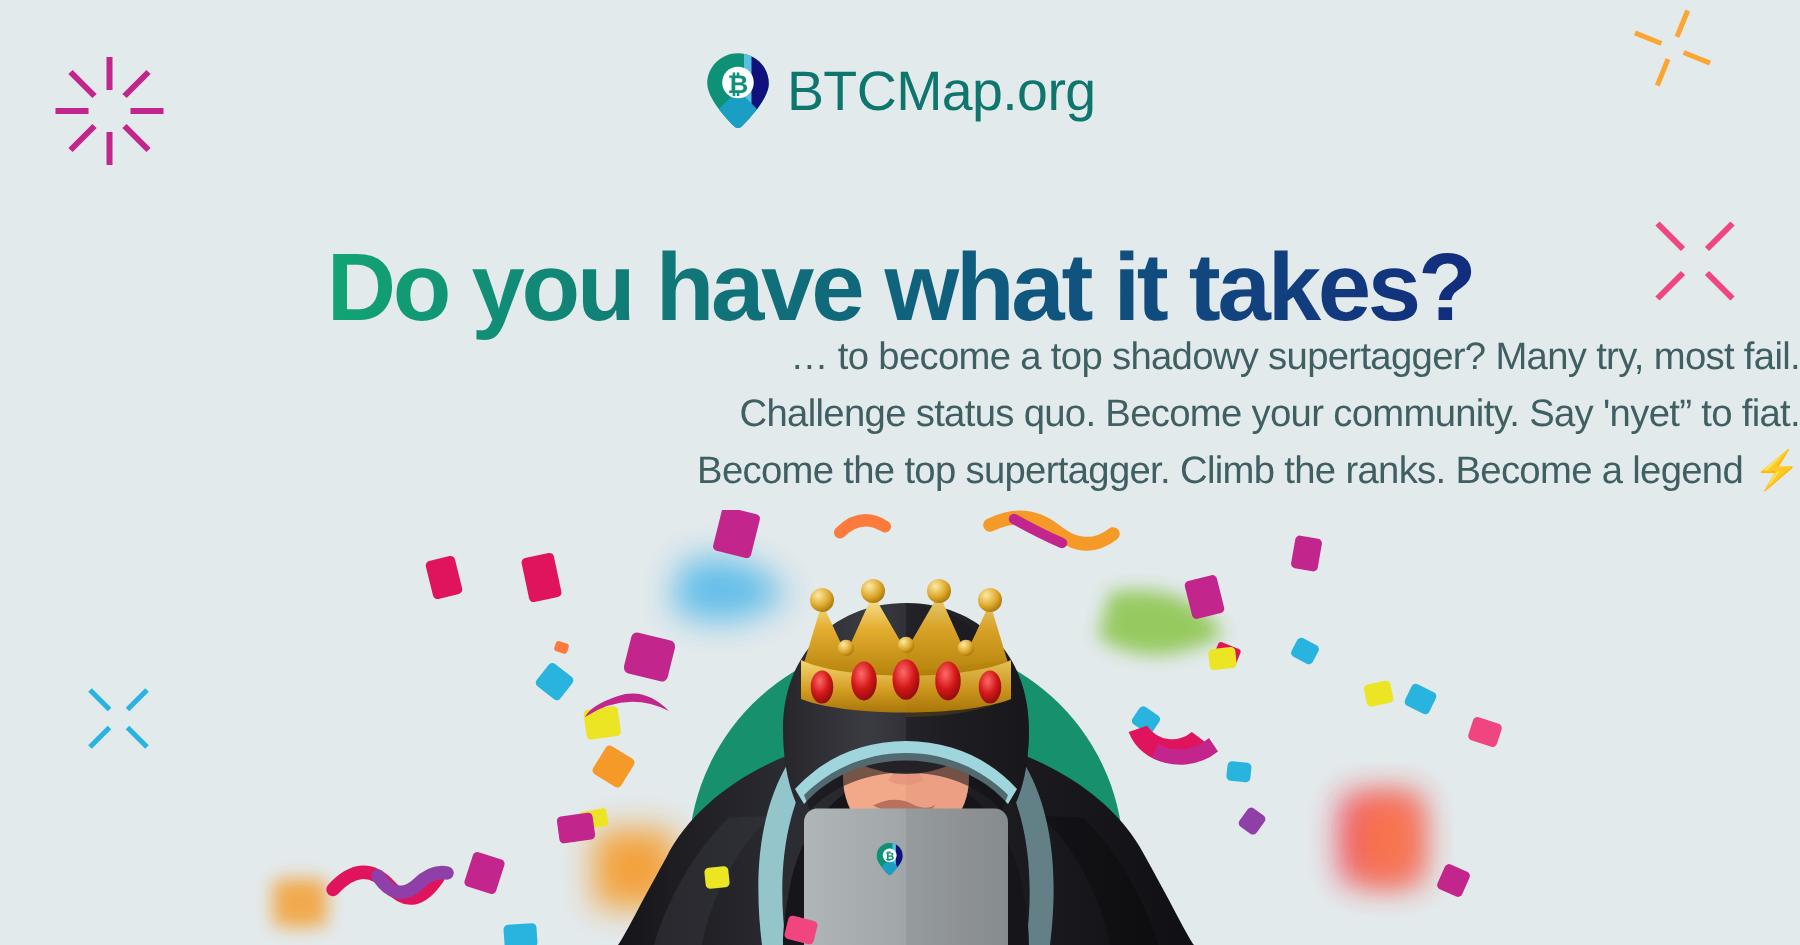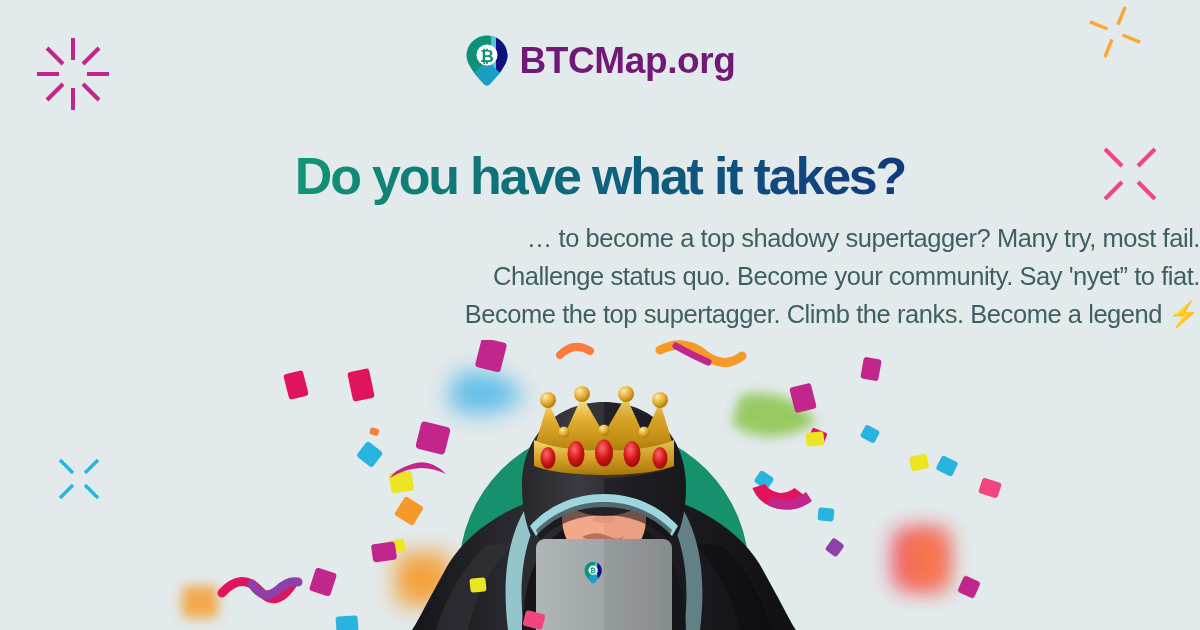--- a/index.html
+++ b/index.html
@@ -33,35 +33,35 @@
     left: 0;
     width: 1200px;
     display: flex;
     align-items: center;
     justify-content: center;
     gap: 11px;
   }
   .brand-logo { width: 44px; height: 52px; display: block; }
   .brand-name {
     font-size: 37px;
-    font-weight: 700;
+    font-weight: 400;
     letter-spacing: -0.4px;
-    color: #701a75;
+    color: #0f766e;
     line-height: 1;
     white-space: nowrap;
   }
 
   
   .headline {
     position: absolute;
     top: 112px;
     left: 0;
     width: 1200px;
     text-align: center;
-    font-size: 52px;
+    font-size: 64px;
     font-weight: 700;
     letter-spacing: -2.2px;
     line-height: 1.15;
     background-image: linear-gradient(96deg, #10ca68 0%, #12a874 17%, #117a77 36%, #0f5b7e 55%, #123a7e 74%, #11117e 96%);
     -webkit-background-clip: text;
     background-clip: text;
     color: transparent;
     -webkit-text-fill-color: transparent;
     white-space: nowrap;
   }

